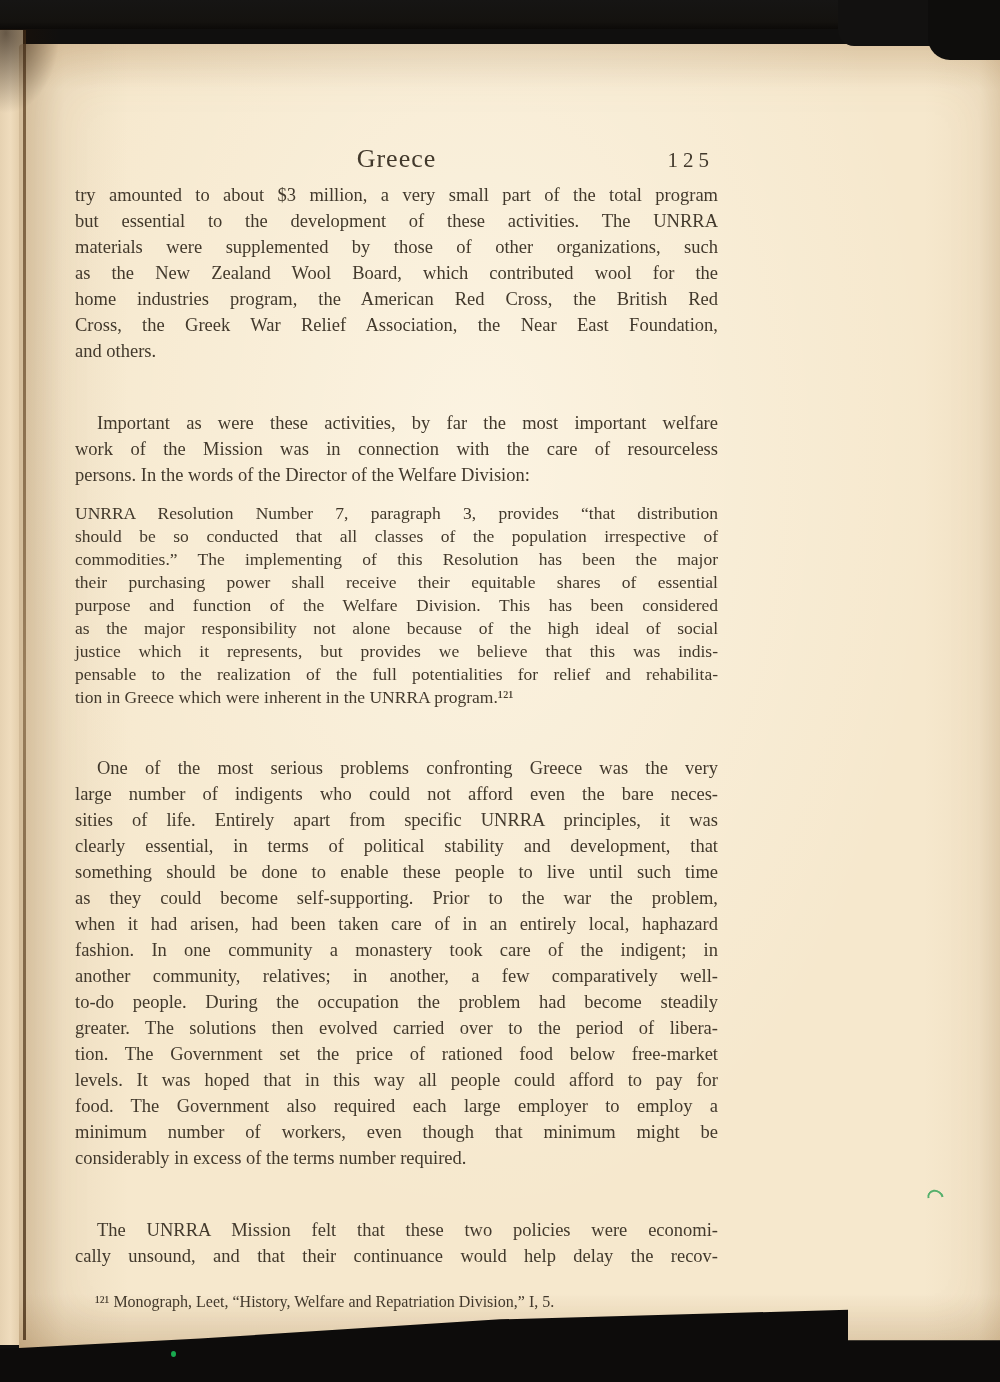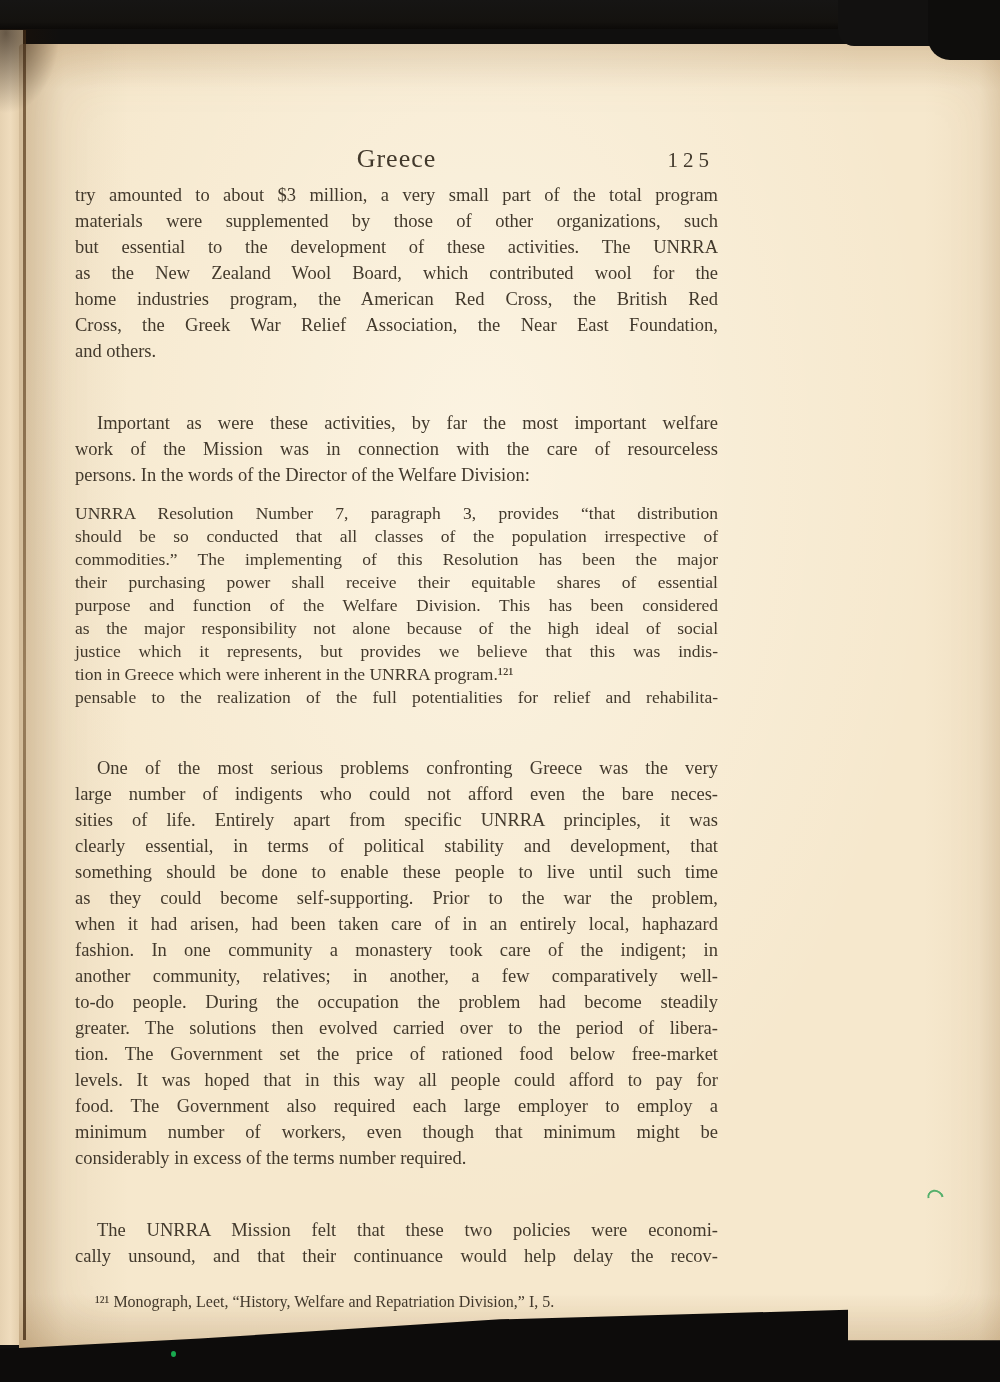--- a/index.html
+++ b/index.html
@@ -139,42 +139,42 @@
 
   <div class="page">
     <div class="text-block">
       <div class="running-header">
         <div class="running-title">Greece</div>
         <div class="page-num">125</div>
       </div>
       <div>
           <div class="para body">
             <div class="line">try amounted to about $3 million, a very small part of the total program</div>
+            <div class="line">but essential to the development of these activities. The UNRRA</div>
             <div class="line">materials were supplemented by those of other organizations, such</div>
-            <div class="line">but essential to the development of these activities. The UNRRA</div>
             <div class="line">as the New Zealand Wool Board, which contributed wool for the</div>
             <div class="line">home industries program, the American Red Cross, the British Red</div>
             <div class="line">Cross, the Greek War Relief Association, the Near East Foundation,</div>
             <div class="line endline">and others.</div>
           </div>
           <div class="para body">
             <div class="line firstline">Important as were these activities, by far the most important welfare</div>
             <div class="line">work of the Mission was in connection with the care of resourceless</div>
             <div class="line endline">persons. In the words of the Director of the Welfare Division:</div>
           </div>
           <div class="para quote">
             <div class="line">UNRRA Resolution Number 7, paragraph 3, provides “that distribution</div>
             <div class="line">should be so conducted that all classes of the population irrespective of</div>
             <div class="line">commodities.” The implementing of this Resolution has been the major</div>
             <div class="line">their purchasing power shall receive their equitable shares of essential</div>
             <div class="line">purpose and function of the Welfare Division. This has been considered</div>
             <div class="line">as the major responsibility not alone because of the high ideal of social</div>
             <div class="line">justice which it represents, but provides we believe that this was indis-</div>
+            <div class="line">pensable to the realization of the full potentialities for relief and rehabilita-</div>
             <div class="line endline">tion in Greece which were inherent in the UNRRA program.¹²¹</div>
-            <div class="line">pensable to the realization of the full potentialities for relief and rehabilita-</div>
           </div>
           <div class="para body">
             <div class="line firstline">One of the most serious problems confronting Greece was the very</div>
             <div class="line">large number of indigents who could not afford even the bare neces-</div>
             <div class="line">sities of life. Entirely apart from specific UNRRA principles, it was</div>
             <div class="line">clearly essential, in terms of political stability and development, that</div>
             <div class="line">something should be done to enable these people to live until such time</div>
             <div class="line">as they could become self-supporting. Prior to the war the problem,</div>
             <div class="line">when it had arisen, had been taken care of in an entirely local, haphazard</div>
             <div class="line">fashion. In one community a monastery took care of the indigent; in</div>

